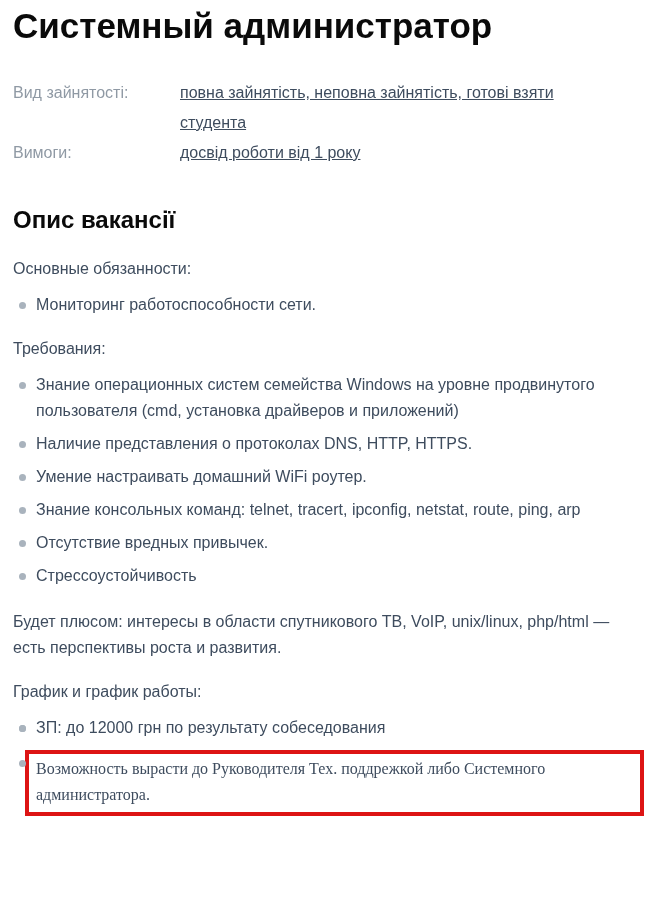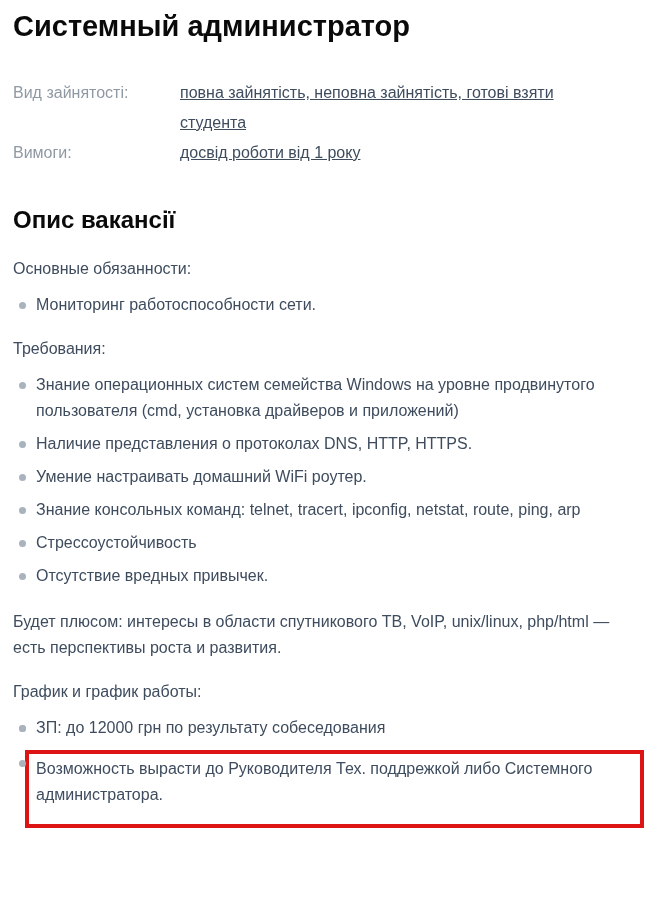--- a/index.html
+++ b/index.html
@@ -5,21 +5,21 @@
   * { margin:0; padding:0; box-sizing:border-box; }
   html,body { background:#ffffff; }
   body {
     width:648px; height:916px; overflow:hidden;
     padding:6px 8px 10px 13px;
     font-family:"Liberation Sans","DejaVu Sans",sans-serif;
     font-size:16px; line-height:26px;
     color:#3e4c5e;
   }
   h1[data-name="page-title"]{
-    font-size:29px; line-height:36px; font-weight:bold; color:#0a0a0a;
+    font-size:35px; line-height:36px; font-weight:bold; color:#0a0a0a;
     margin:2px 0 34px 0;
   }
   .meta { margin:0 0 38px 0; }
   .meta-row { display:flex; line-height:30px; }
   .meta-label { width:167px; flex:0 0 167px; color:#8f99a4; }
   .meta-value { flex:1; max-width:412px; color:#3e4c5e;text-decoration:underline; }
   h2[data-name="section-heading"]{
     font-size:24px; line-height:28px; font-weight:bold; color:#0a0a0a;
     margin:24px 0 22px 0;
   }
@@ -29,21 +29,22 @@
   .bullet {
     position:absolute; left:6px; top:10px;
     width:7px; height:7px; border-radius:50%;
     background:#a9b3bd;
   }
   .para { margin:20px 0 18px 0; max-width:600px; }
   .hl-box {
     display:block;
     margin-left:-11px; margin-right:-4px;
     border:4px solid #dd1414;
-    padding:2px 6px 16px 7px;
+    padding:2px 6px 4px 7px;
+    font-family:Liberation Serif, serif;
   }
   ul.conditions li { margin-bottom:9px; }
 </style>
 </head>
 <body>
 
 <h1 data-name="page-title">Системный администратор</h1>
 
 <div class="meta" data-name="vacancy-meta">
   <div class="meta-row" data-name="meta-row-employment">
@@ -79,25 +80,25 @@
   <li data-name="list-item">
     <span class="bullet" data-name="bullet-icon"></span>
     <span data-name="list-item-text">Умение настраивать домашний WiFi роутер.</span>
   </li>
   <li data-name="list-item">
     <span class="bullet" data-name="bullet-icon"></span>
     <span data-name="list-item-text">Знание консольных команд: telnet, tracert, ipconfig, netstat, route, ping, arp</span>
   </li>
   <li data-name="list-item">
     <span class="bullet" data-name="bullet-icon"></span>
-    <span data-name="list-item-text">Стрессоустойчивость</span>
+    <span data-name="list-item-text">Отсутствие вредных привычек.</span>
   </li>
   <li data-name="list-item">
     <span class="bullet" data-name="bullet-icon"></span>
-    <span data-name="list-item-text">Отсутствие вредных привычек.</span>
+    <span data-name="list-item-text">Стрессоустойчивость</span>
   </li>
 </ul>
 
 <p class="para" data-name="plus-paragraph">Будет плюсом: интересы в области спутникового ТВ, VoIP, unix/linux, php/html — есть перспективы роста и развития.</p>
 
 <p class="intro" data-name="conditions-intro">График и график работы:</p>
 <ul class="conditions" data-name="conditions-list">
   <li data-name="list-item">
     <span class="bullet" data-name="bullet-icon"></span>
   </li>

